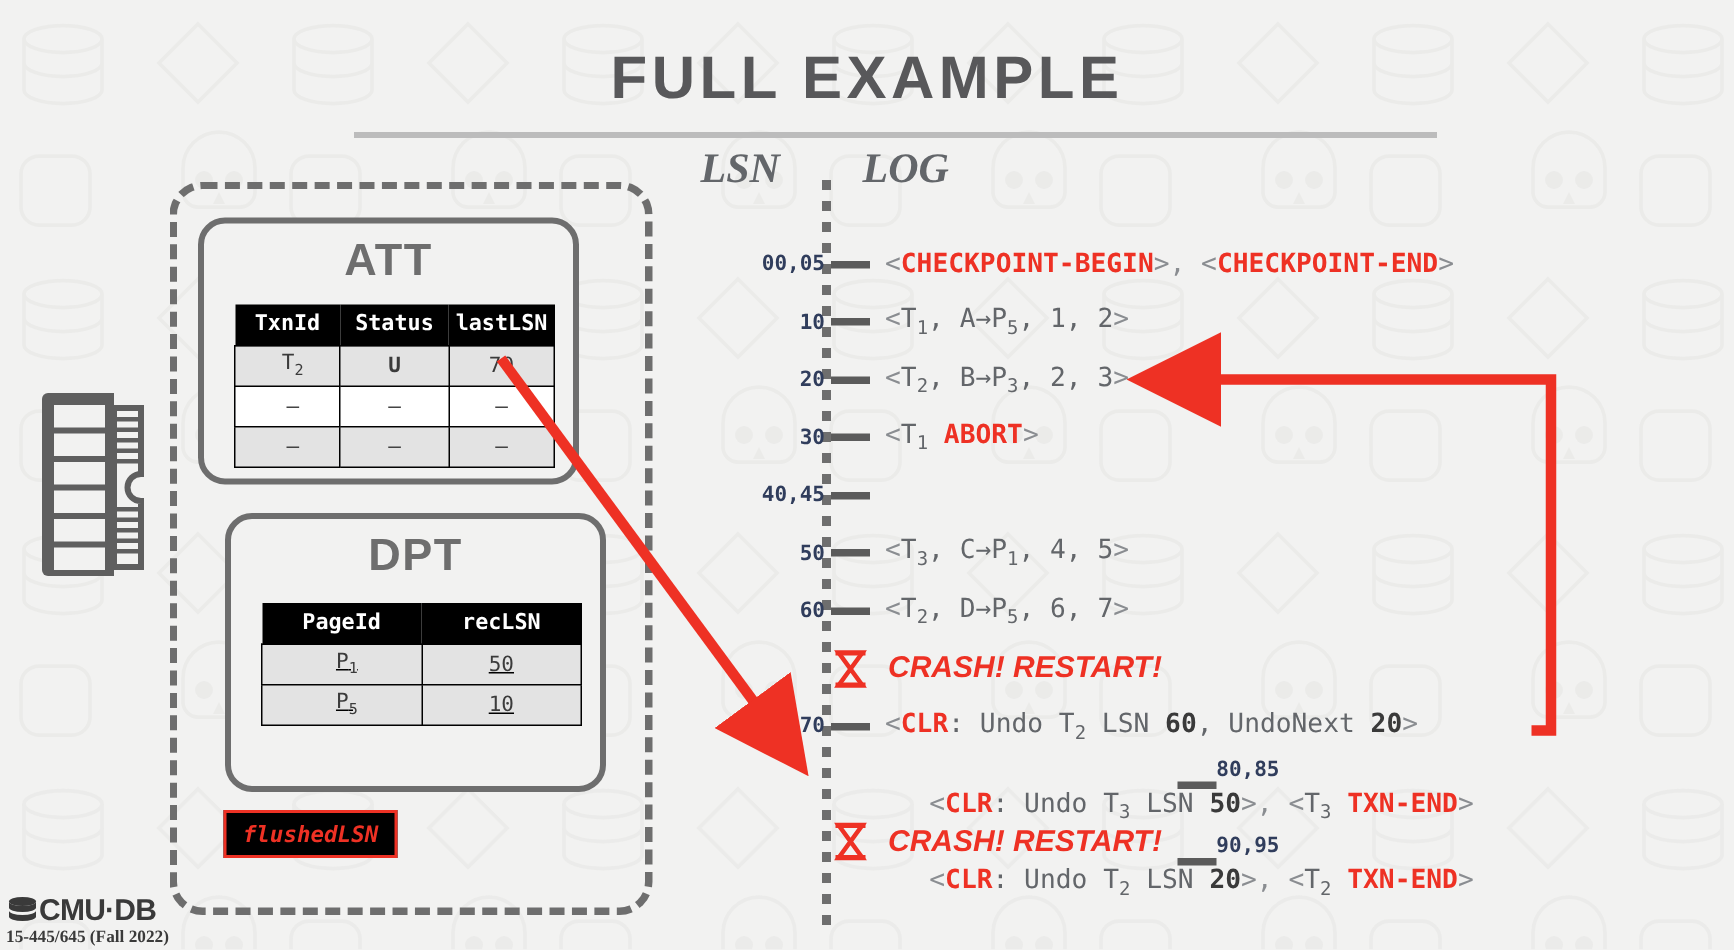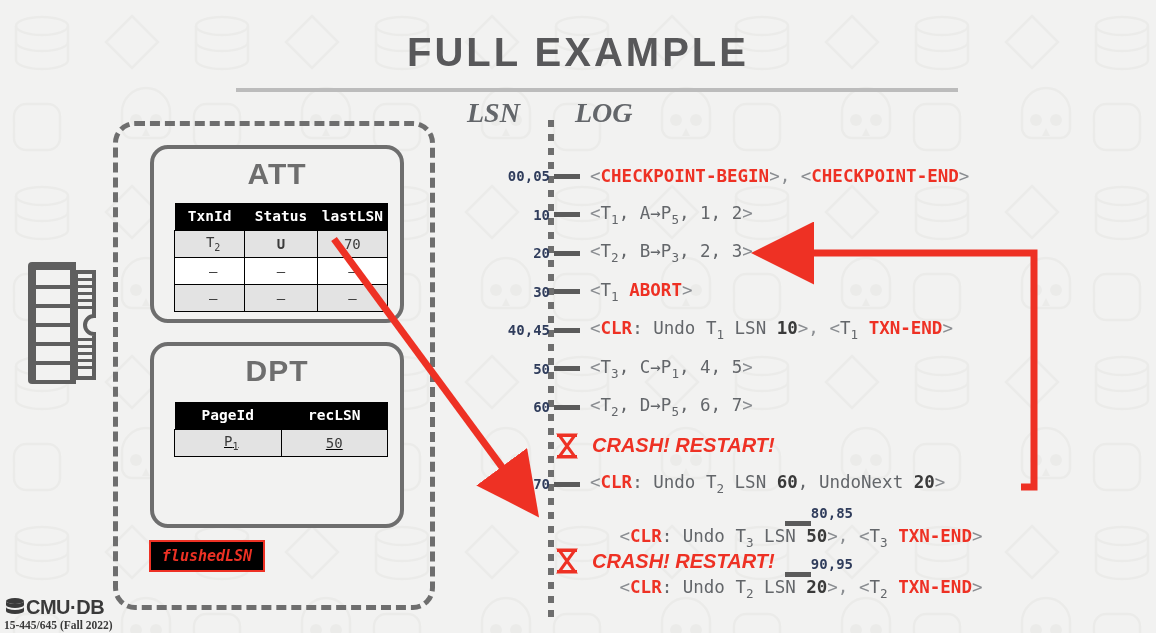--- a/index.html
+++ b/index.html
@@ -68,21 +68,21 @@
   }
 
   
   .panel {
     position: absolute;
     border: 4px solid #6e6e6e;
     border-radius: 18px;
     box-sizing: border-box;
     background: #f2f2f1;
   }
-  .panel-att { left: 150px; top: 145px; width: 254px; height: 178px; }
+  .panel-att { left: 132px; top: 145px; width: 254px; height: 178px; }
   .panel-dpt { left: 150px; top: 342px; width: 254px; height: 186px; }
 
   .panel-title {
     text-align: center;
     font-size: 30px;
     font-weight: bold;
     color: #6e6e6e;
     letter-spacing: 1px;
     margin-top: 8px;
     line-height: 1.1;
@@ -361,20 +361,24 @@
         <tr>
           <th>PageId</th>
           <th>recLSN</th>
         </tr>
       </thead>
       <tbody>
         <tr class="shade">
           <td class="cell-left"><span>P</span><sub>1</sub></td>
           <td>50</td>
         </tr>
+        <tr class="shade">
+          <td class="cell-left"><span>P</span><sub>5</sub></td>
+          <td>10</td>
+        </tr>
       </tbody>
     </table>
   </div>
 
   <div class="flushed">flushedLSN</div>
 
   <div class="hdr-lsn">LSN</div>
   <div class="hdr-log">LOG</div>
   <div class="timeline"></div>
 
@@ -405,21 +409,20 @@
         <div class="tick">
           <div class="bar"></div>
         </div>
         <div class="entry"><span class="br">&lt;</span><span>T</span><sub>1</sub><span> </span><span class="red">ABORT</span><span class="br">&gt;</span></div>
       </div>
       <div class="row" style="top: 312px;">
         <div class="lsn">40,45</div>
         <div class="tick">
           <div class="bar"></div>
         </div>
-        <div class="entry"><span class="br">&lt;</span><span class="red">CLR</span><span>: Undo T</span><sub>1</sub><span> LSN </span><span class="blk">10</span><span class="br">&gt;, &lt;</span><span>T</span><sub>1</sub><span> </span><span class="red">TXN-END</span><span class="br">&gt;</span></div>
       </div>
       <div class="row" style="top: 350.5px;">
         <div class="lsn">50</div>
         <div class="tick">
           <div class="bar"></div>
         </div>
         <div class="entry"><span class="br">&lt;</span><span>T</span><sub>3</sub><span>, C→P</span><sub>1</sub><span>, 4, 5</span><span class="br">&gt;</span></div>
       </div>
       <div class="row" style="top: 389px;">
         <div class="lsn">60</div>

